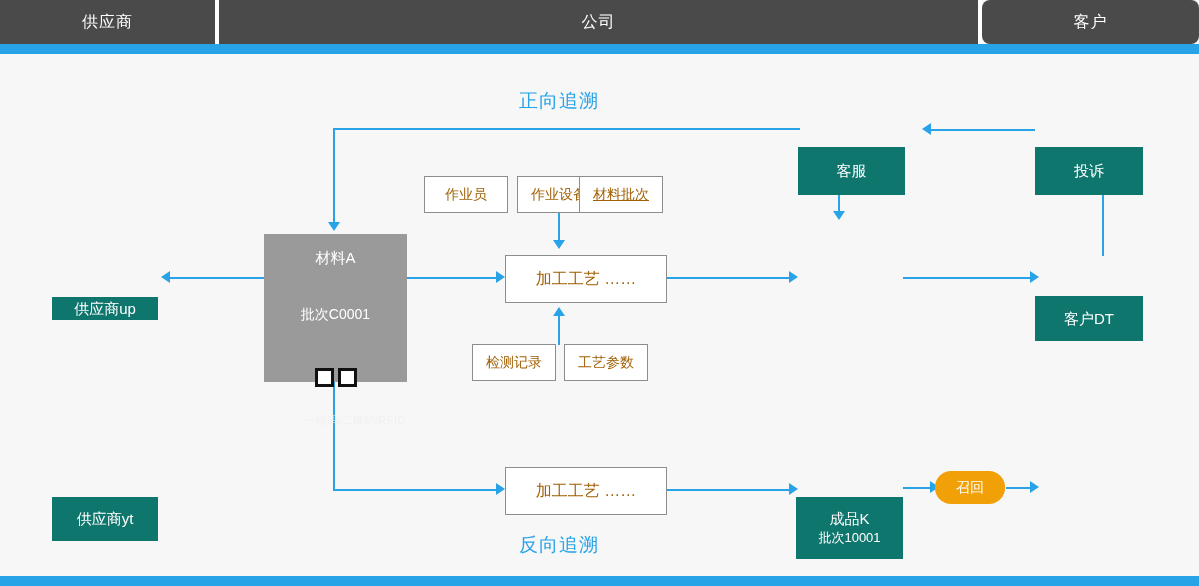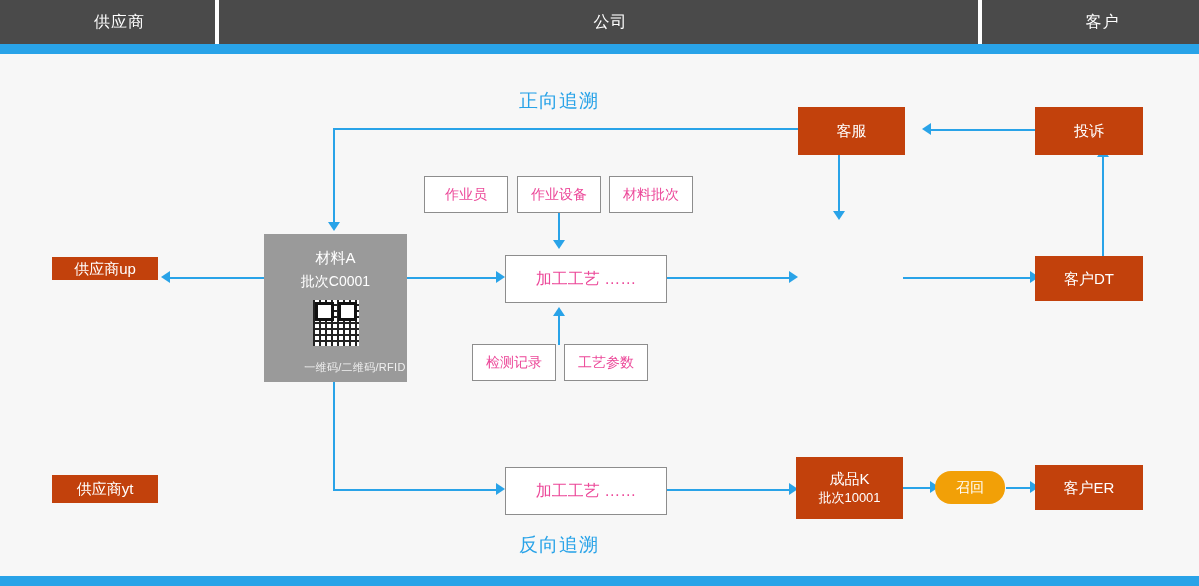--- a/index.html
+++ b/index.html
@@ -23,21 +23,20 @@
     position: absolute;
     top: 0;
     height: 44px;
     background: #4a4a4a;
     color: #ffffff;
     font-size: 16px;
     display: flex;
     align-items: center;
     justify-content: center;
     letter-spacing: 1px;
-    padding-left: 12px;
   }
   .lane-sep {
     position: absolute;
     top: 0;
     width: 4px;
     height: 44px;
     background: #ffffff;
   }
   .lane-arrow {
     position: absolute;
@@ -69,38 +68,39 @@
     left: 0;
     top: 54px;
     width: 1199px;
     height: 522px;
     background: #f7f7f7;
   }
 
   
   .gbox {
     position: absolute;
-    background: #c2410c;
+    background: #0f766e;
     color: #ffffff;
     font-size: 15px;
     display: flex;
     flex-direction: column;
     align-items: center;
     justify-content: center;
     text-align: center;
     line-height: 1.45;
+    margin-top: 40px;
   }
   .gbox .l1 { font-size: 15px; }
   .gbox .l2 { font-size: 13px; }
 
   .wbox {
     position: absolute;
     background: #ffffff;
     border: 1px solid #8d8d8d;
-    color: #ec4899;
+    color: #a16207;
     font-size: 14px;
     display: flex;
     align-items: center;
     justify-content: center;
     text-align: center;
   }
 
   .matbox {
     position: absolute;
     background: #9a9a9a;
@@ -264,38 +264,38 @@
   <div class="ln-h" style="left:903px; top:487px; width:28px;"></div>
   <div class="ar ar-r" style="left:930px; top:481px;"></div>
 
   <div class="ln-h" style="left:1006px; top:487px; width:26px;"></div>
   <div class="ar ar-r" style="left:1030px; top:481px;"></div>
 
   <div class="gbox" style="left:52px; top:257px; width:106px; height:23px;">
     <span class="l1">供应商up</span>
   </div>
 
-  <div class="gbox" style="left:52px; top:475px; width:106px; height:28px;">
+  <div class="gbox" style="left:52px; top:457px; width:106px; height:44px;">
     <span class="l1">供应商yt</span>
   </div>
 
-  <div class="matbox" style="left:264px; top:234px; width:143px; height:148px;">
+  <div class="matbox" style="left:264px; top:234px; width:143px; height:148px;gap:33px;">
     <div class="m1">材料A</div>
     <div class="m2">批次C0001</div>
     <div class="qr"></div>
     <div class="m3">一维码/二维码/RFID</div>
   </div>
 
   <div class="wbox" style="left:424px; top:176px; width:82px; height:35px;">
     <span>作业员</span>
   </div>
   <div class="wbox" style="left:517px; top:176px; width:82px; height:35px;">
     <span>作业设备</span>
   </div>
-  <div class="wbox" style="left:609px; top:176px; width:82px; height:35px;">
+  <div class="wbox" style="left:579px; top:176px; width:82px; height:35px;text-decoration:underline;">
     <span>材料批次</span>
   </div>
 
   <div class="wbox" style="left:505px; top:255px; width:160px; height:46px; font-size:16px;">
     <span>加工工艺  ……</span>
   </div>
 
   <div class="wbox" style="left:472px; top:344px; width:82px; height:35px;">
     <span>检测记录</span>
   </div>
@@ -322,17 +322,14 @@
 
   <div class="gbox" style="left:796px; top:457px; width:107px; height:62px;">
     <span class="l1">成品K</span>
     <span class="l2">批次10001</span>
   </div>
 
   <div class="pill" style="left:935px; top:471px; width:70px; height:33px;">
     <span>召回</span>
   </div>
 
-  <div class="gbox" style="left:1035px; top:465px; width:108px; height:45px;">
-    <span class="l1">客户ER</span>
-  </div>
 
 </div>
 
 </body></html>

